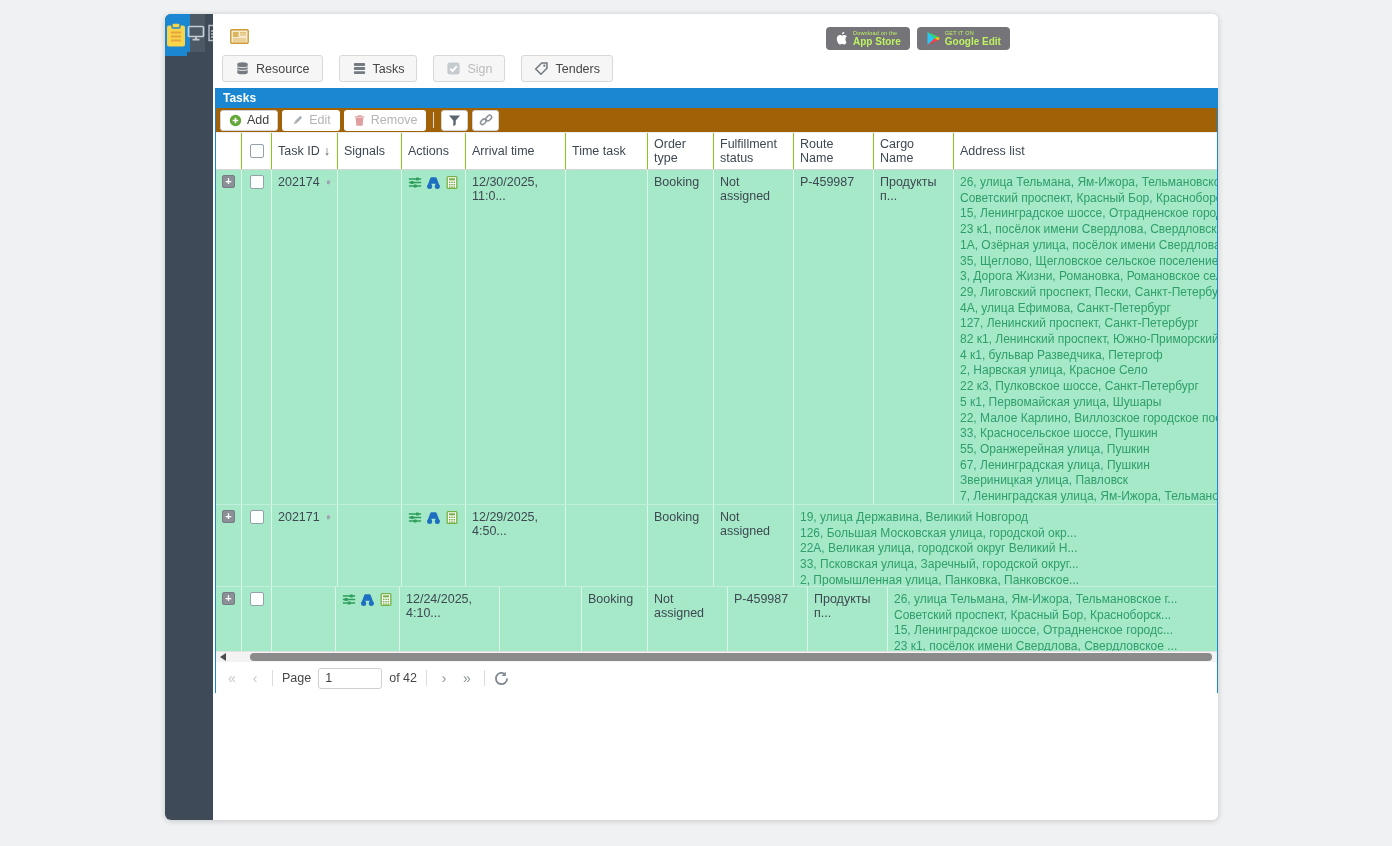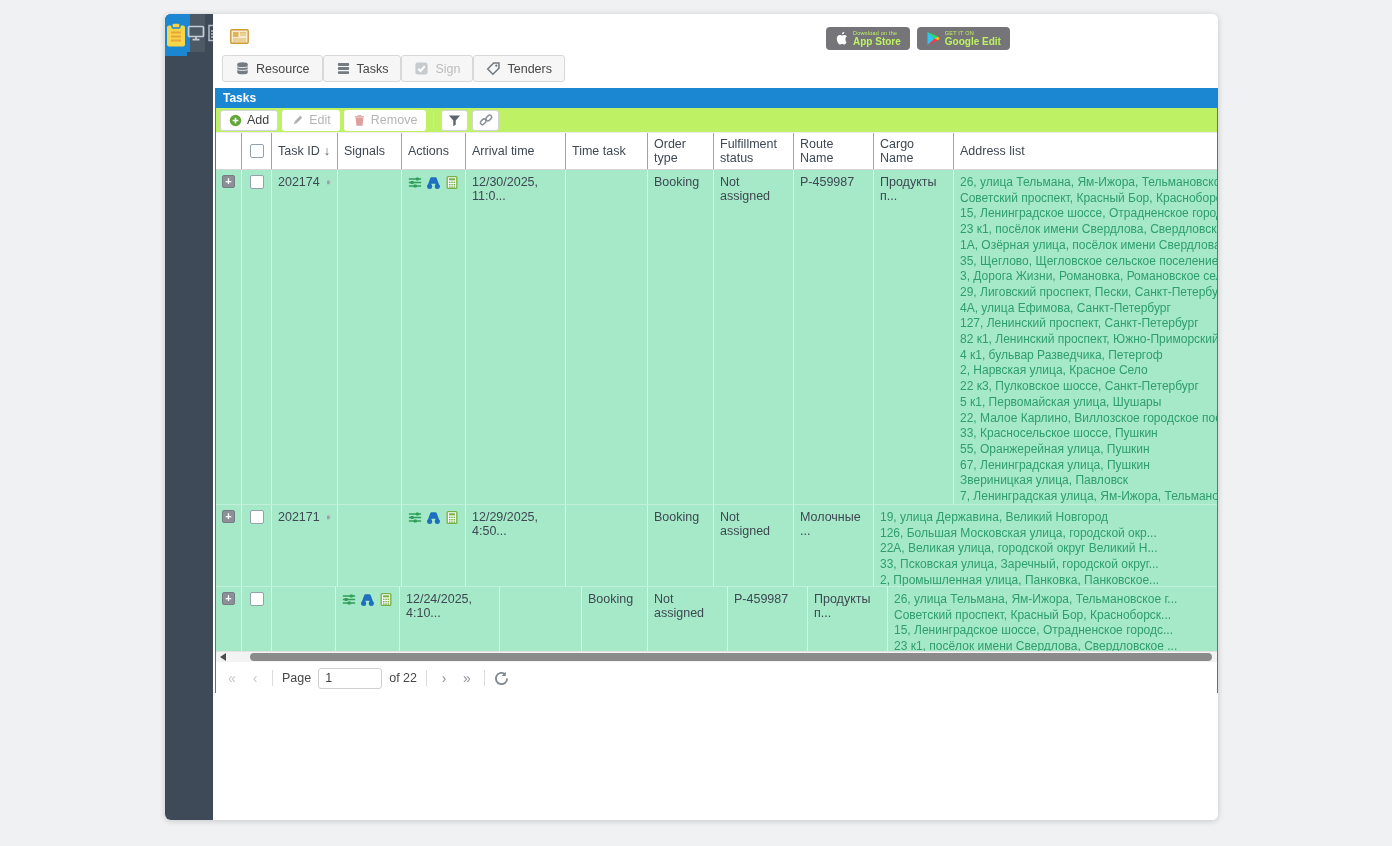--- a/index.html
+++ b/index.html
@@ -14,27 +14,27 @@
 .sb-spacer{flex:1}
 .sb-version{color:#6f89a4;font-size:10px;text-align:center;line-height:15px;padding-bottom:10px}
 .sb-footer{height:21px;background:#2c3842;color:#e5ecf2;display:flex;align-items:center;justify-content:center;font-size:12px;font-weight:bold;cursor:pointer;flex-shrink:0}
 
 .content{flex:1;position:relative;background:#fff}
 .news-icon{position:absolute;left:17px;top:15px}
 .badges{position:absolute;left:613px;top:13px;display:flex;gap:7px}
 .badge{height:23px;background:#757478;border-radius:4px;color:#bef264;display:flex;align-items:center;gap:5px;padding:0 9px;cursor:pointer}
 .badge .t1{font-size:5.5px;letter-spacing:.2px;line-height:6px}
 .badge .t2{font-size:10px;font-weight:bold;line-height:11px}
-.tabbar{position:absolute;left:9px;top:41px;display:flex;gap:0}
+.tabbar{position:absolute;left:9px;top:41px;display:flex;gap:16px}
 .tab{height:27px;display:inline-flex;align-items:center;gap:6px;padding:0 12px;background:#f6f6f6;border:1px solid #d8d8d8;border-radius:3px;font-size:12.5px;color:#474747;cursor:pointer}
 .tab.disabled{color:#bcbcbc;cursor:default}
 
 .panel{position:absolute;left:2px;top:74px;width:1003px;height:605px;border:1px solid #1b87d3;display:flex;flex-direction:column;background:#fff}
 .panel-header{height:19px;background:#1b87d3;color:#fff;font-size:12px;font-weight:bold;padding:2px 7px;flex-shrink:0}
-.toolbar{height:24px;display:flex;align-items:center;gap:4px;padding:1px 4px;background:#bef264;flex-shrink:0}
+.toolbar{height:24px;display:flex;align-items:center;gap:4px;padding:1px 4px;background:#a16207;flex-shrink:0}
 .tbtn{height:21px;display:inline-flex;align-items:center;gap:5px;padding:0 8px;font-size:12.5px;color:#404040;border:1px solid #d4d4d4;border-radius:3px;background:#fff;cursor:pointer}
 .tbtn.flat{border-color:transparent;color:#b5b5b5;cursor:default}
 .tsep{width:1px;height:16px;background:#d8d8d8;margin:0 3px}
 .ibtn{width:27px;height:21px;display:inline-flex;align-items:center;justify-content:center;border:1px solid #d4d4d4;border-radius:3px;background:#fff;cursor:pointer}
 
 .ghead{display:flex;height:38px;border-top:1px solid #ededed;border-bottom:1px solid #d6d6d6;font-size:12.5px;color:#3e4852;flex-shrink:0}
 .gh{display:flex;align-items:center;padding:0 6px;border-right:1px solid #84cc16;line-height:14px;cursor:pointer}
 .gh.ctr{justify-content:center;padding:0}
 .sortarrow{margin-left:4px;color:#5a646e}
 .gbody{height:481px;overflow:hidden;background:#a5e9c8;flex-shrink:0}
@@ -460,21 +460,20 @@
                 </svg>
             <svg class="ic" width="15" height="15">
                   <use href="#i-calc"></use>
                 </svg>
           </span>
             </div>
           <div class="cell c-arr">12/29/2025, 4:50...</div>
           <div class="cell c-tt"></div>
           <div class="cell c-ot">Booking</div>
           <div class="cell c-fs">Not assigned</div>
-          <div class="cell c-cn">Молочные ...</div>
           <div class="cell c-ad addr">19, улица Державина, Великий Новгород
 126, Большая Московская улица, городской окр...
 22А, Великая улица, городской округ Великий Н...
 33, Псковская улица, Заречный, городской округ...
 2, Промышленная улица, Панковка, Панковское...</div>
         </div>
 
         <div class="grow r-short">
           <div class="cell c-exp ctr">
               <span class="expbox">+</span>
@@ -515,21 +514,21 @@
         <span class="harrow"></span>
         <span class="hthumb"></span>
       </div>
 
       <div class="paging">
         <span class="pbtn dis">«</span>
         <span class="pbtn dis">‹</span>
         <span class="psep"></span>
         <span>Page</span>
         <input class="pinput" value="1" style="">
-        <span>of 22</span>
+        <span>of 42</span>
         <span class="psep"></span>
         <span class="pbtn">›</span>
         <span class="pbtn">»</span>
         <span class="psep"></span>
         <span style="display:inline-flex">
           <svg class="ic" width="15" height="15" viewBox="0 0 16 16">
             <path d="M14 8a6 6 0 1 1-2-4.5" fill="none" stroke="#7f8890" stroke-width="2"></path>
             <path d="M12.5.8v4.4H8.1z" fill="#7f8890"></path>
           </svg>
         </span>

